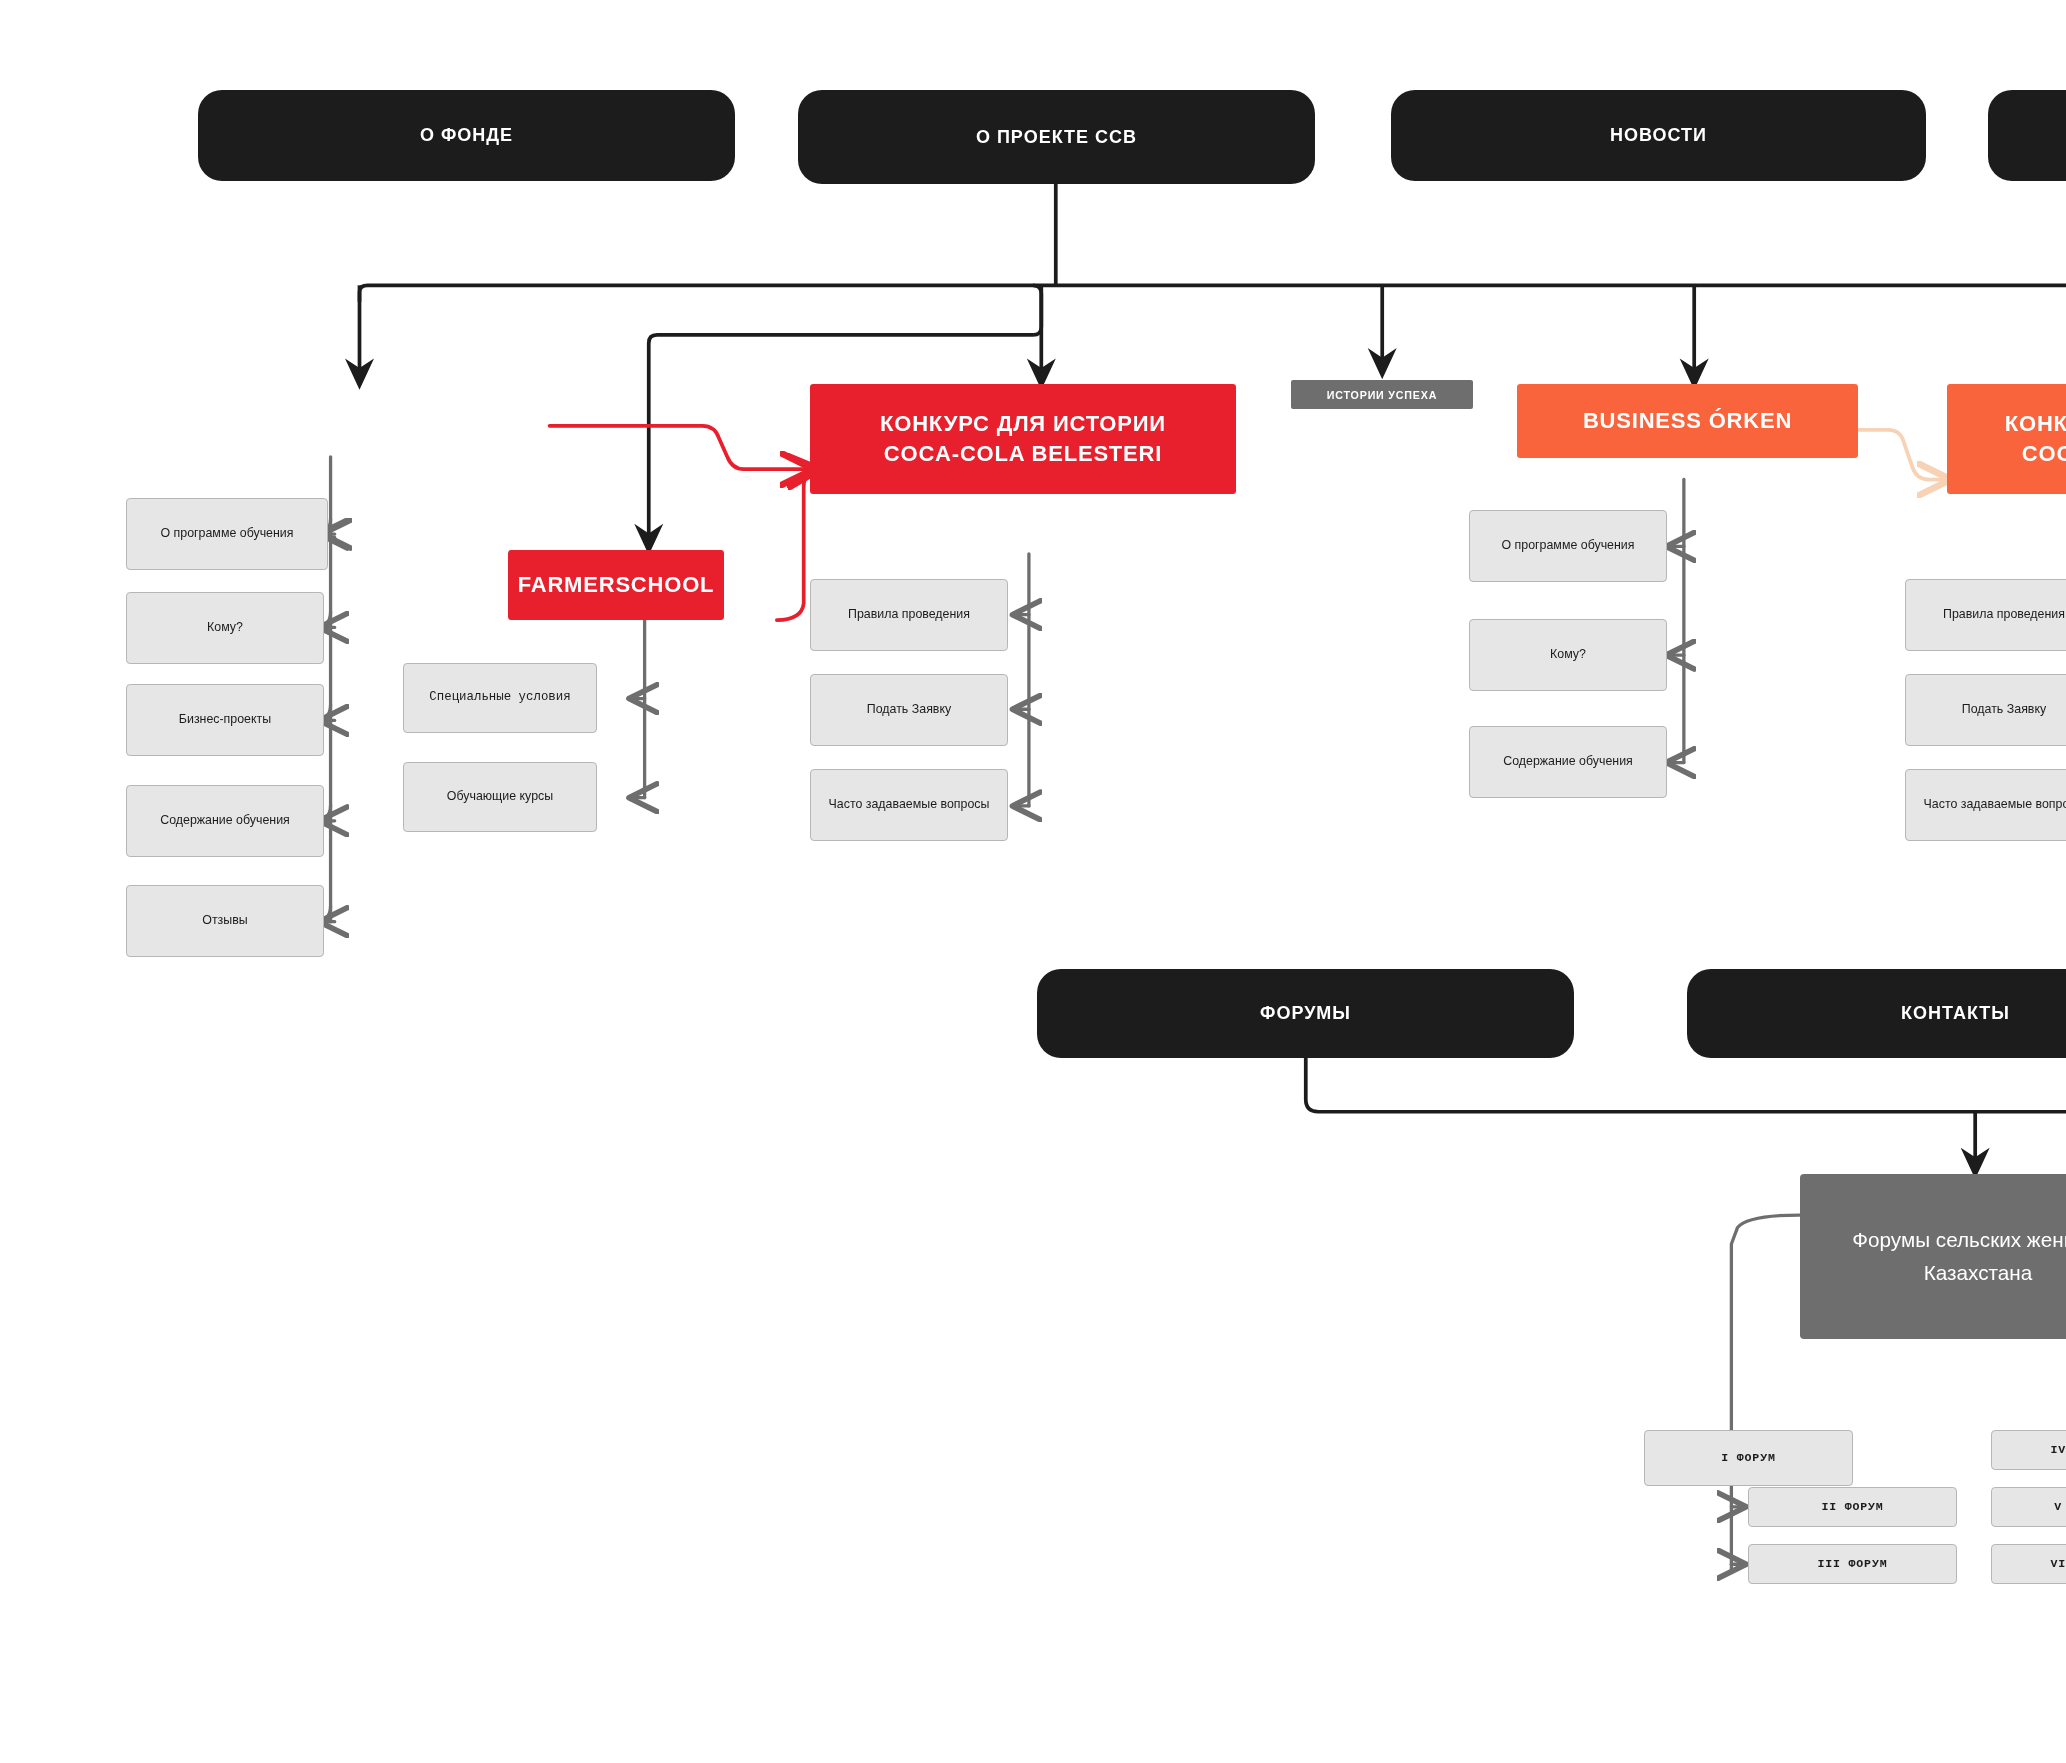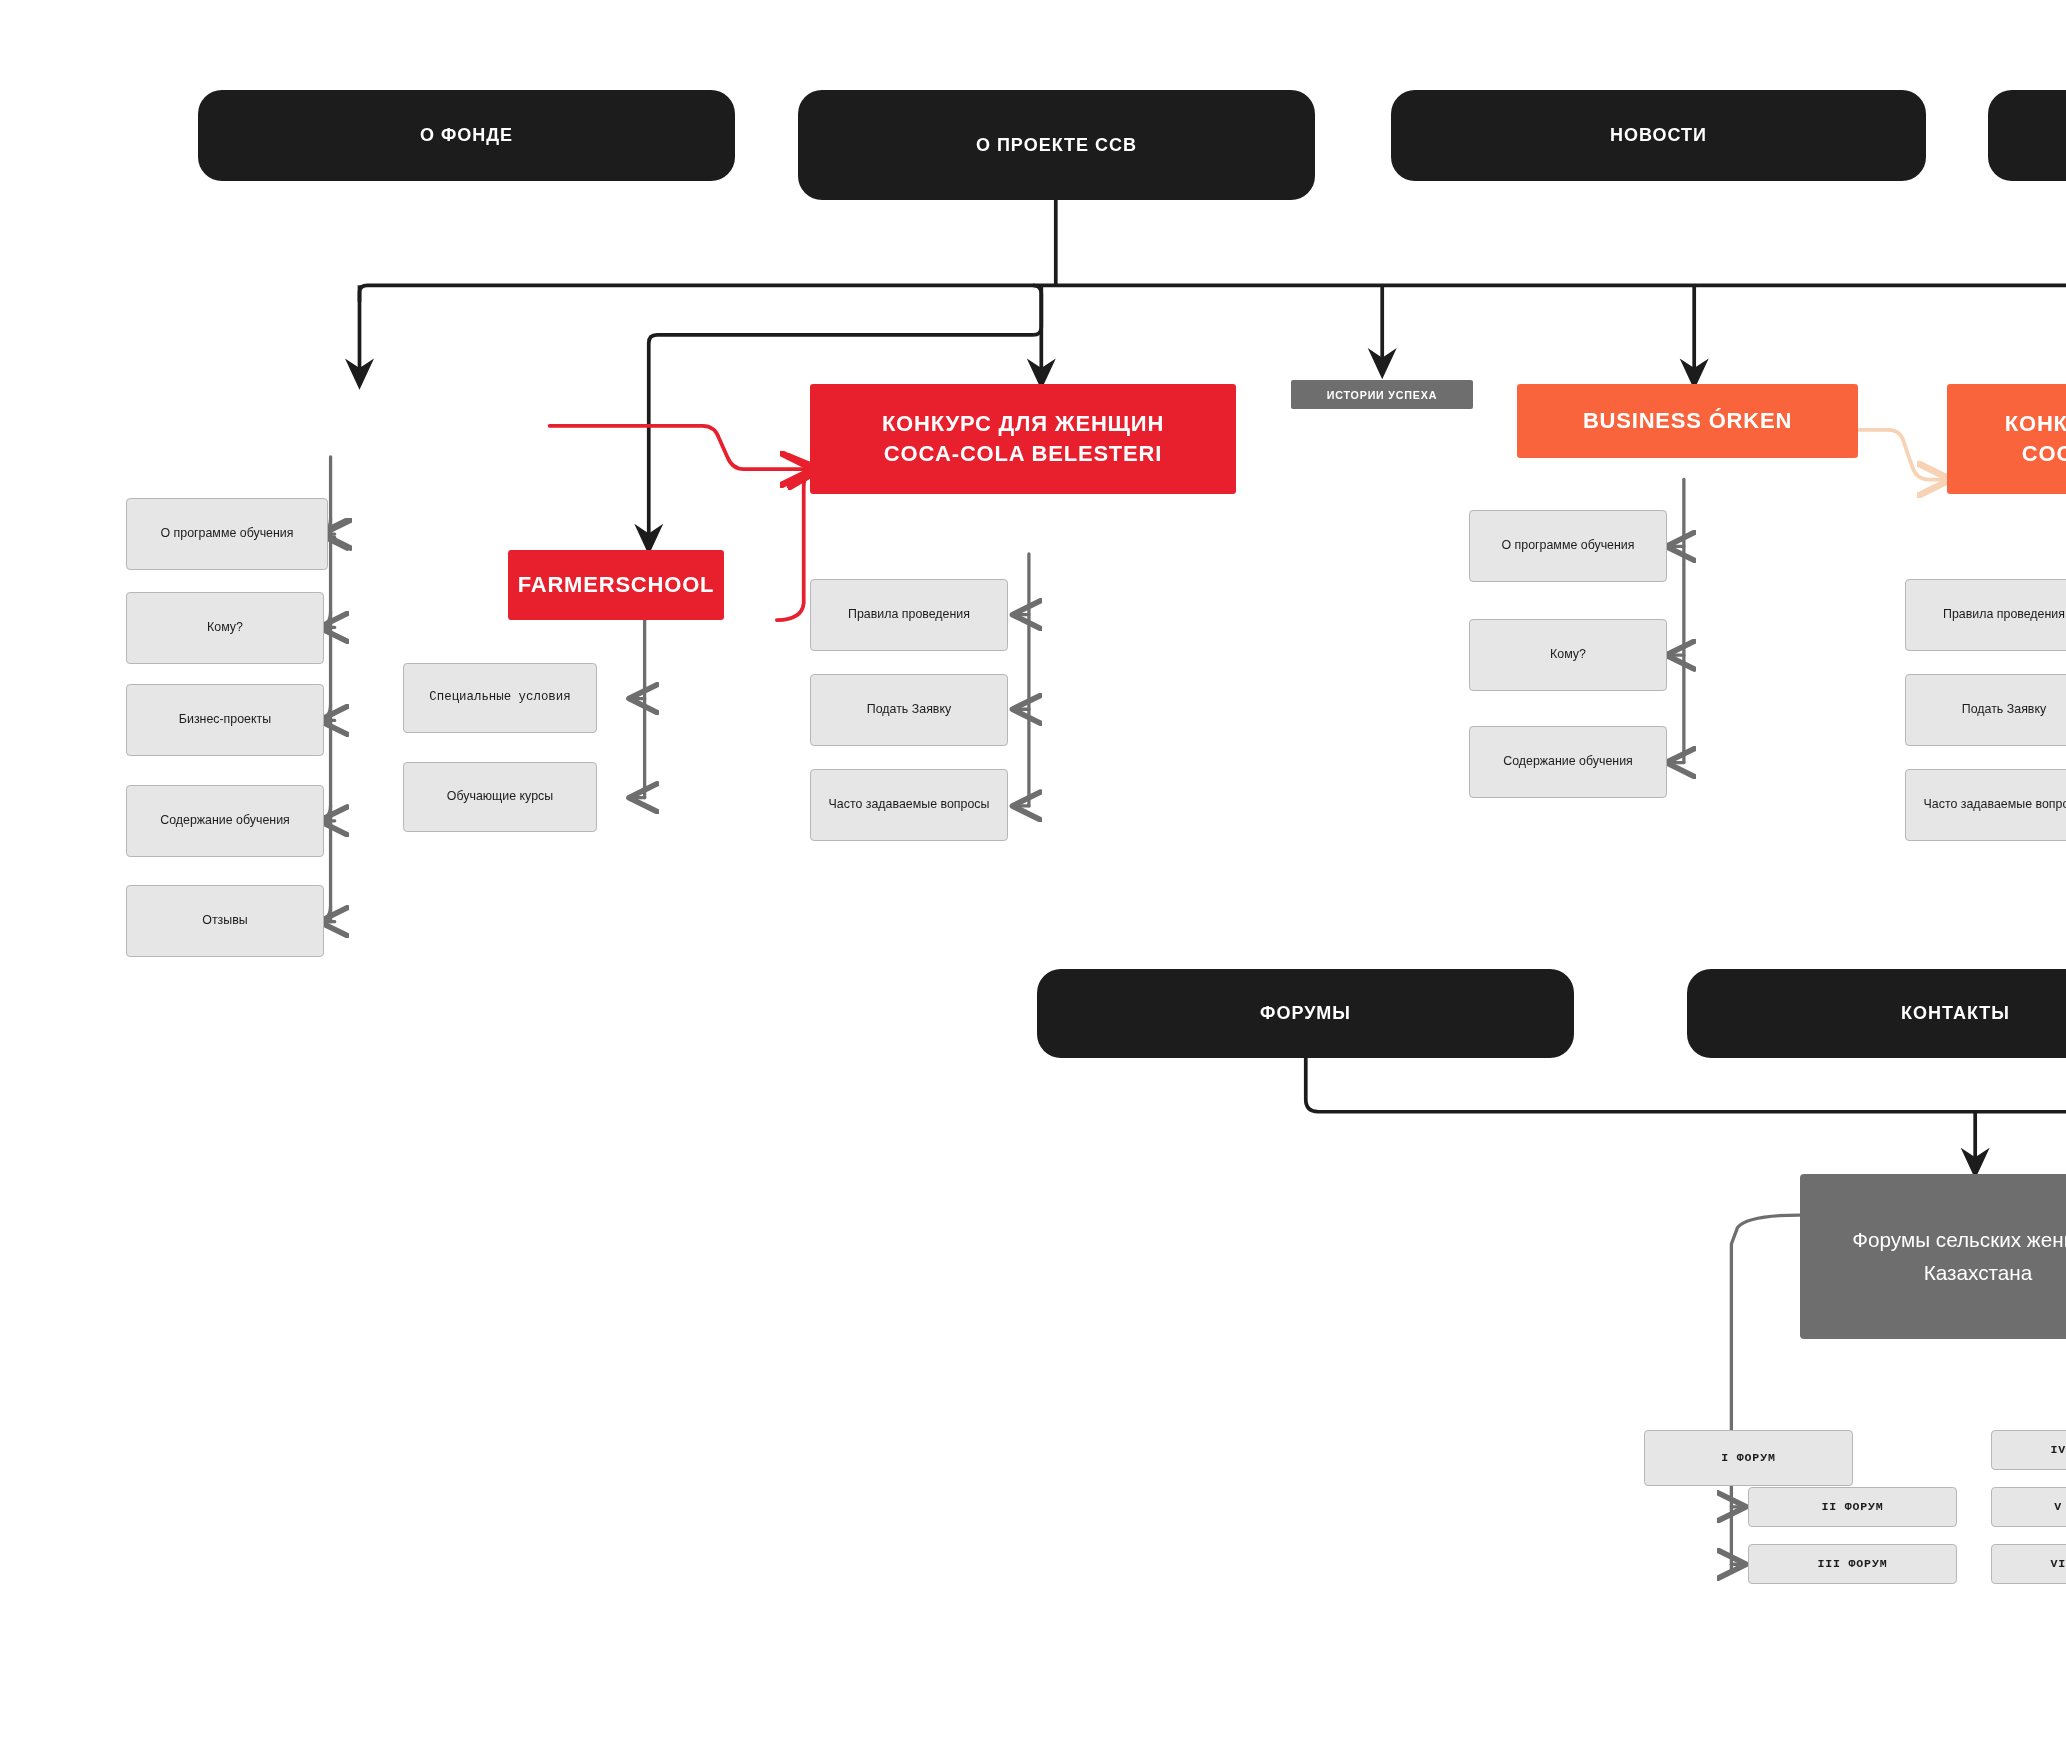--- a/index.html
+++ b/index.html
@@ -173,21 +173,21 @@
       <path d="M6470,3513 L6000,3513" marker-end="url(#ar-gry)"></path>
       <path d="M6470,3672 L6316,3672" marker-end="url(#ar-gry)"></path>
       <path d="M6470,3832 L6316,3832" marker-end="url(#ar-gry)"></path>
       <path d="M6470,3990 L6000,3990" marker-end="url(#ar-gry)"></path>
     </g>
   </svg>
 
   <div class="node pill" style="left:198px; top:90px; width:537px; height:91px;">
     <span>О ФОНДЕ</span>
   </div>
-  <div class="node pill" style="left:798px; top:90px; width:517px; height:110px;text-align:center;">
+  <div class="node pill" style="left:798px; top:90px; width:517px; height:94px;text-align:center;">
     <span>О ПРОЕКТЕ ССВ</span>
   </div>
   <div class="node pill" style="left:1391px; top:90px; width:535px; height:91px;">
     <span>НОВОСТИ</span>
   </div>
   <div class="node pill" style="left:1988px; top:90px; width:537px; height:91px;">
     
   </div>
 
   <div class="node leaf" style="left:126px; top:498px; width:202px; height:72px;">
@@ -210,21 +210,21 @@
     <span>FARMERSCHOOL</span>
   </div>
   <div class="node leaf" style="left:403px; top:663px; width:194px; height:70px;font-family:Liberation Mono, monospace;">
     <span>Специальные условия</span>
   </div>
   <div class="node leaf" style="left:403px; top:762px; width:194px; height:70px;">
     <span>Обучающие курсы</span>
   </div>
 
   <div class="node brand red" style="left:810px; top:384px; width:426px; height:110px; flex-direction:column;">
-    <span>КОНКУРС ДЛЯ ЖЕНЩИН</span>
+    <span>КОНКУРС ДЛЯ ИСТОРИИ</span>
     <span>COCA-COLA BELESTERI</span>
   </div>
   <div class="node leaf" style="left:810px; top:579px; width:198px; height:72px;">
     <span>Правила проведения</span>
   </div>
   <div class="node leaf" style="left:810px; top:674px; width:198px; height:72px;">
     <span>Подать Заявку</span>
   </div>
   <div class="node leaf" style="left:810px; top:769px; width:198px; height:72px;">
     <span>Часто задаваемые вопросы</span>

